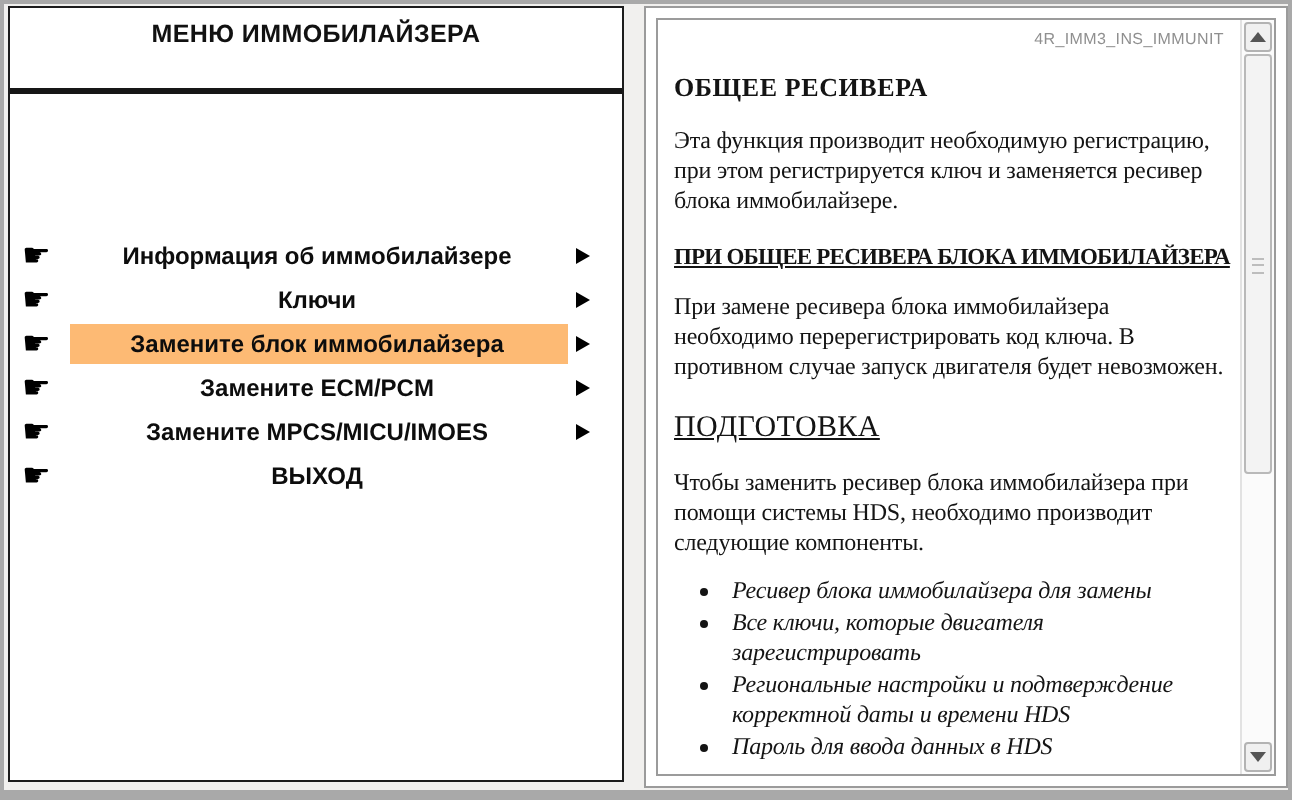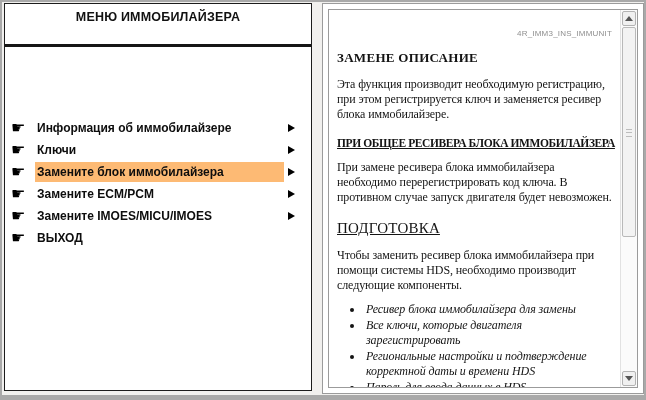--- a/index.html
+++ b/index.html
@@ -24,21 +24,21 @@
   .menu-row{
     display:flex;align-items:center;height:22px;padding:0 6px 0 6px;
     cursor:default;
   }
   .hand-icon{
     font-family:"DejaVu Sans",sans-serif;font-size:16px;line-height:16px;
     color:#000;width:24px;flex:0 0 24px;
   }
   .menu-label{
     font-weight:bold;font-size:12px;color:#0d0d0d;flex:1 1 auto;
-    padding:3px 4px 3px 2px;white-space:nowrap;overflow:hidden;
+    padding:3px 4px 3px 2px;white-space:nowrap;overflow:hidden;text-align:center;
   }
   .menu-row.selected .menu-label{background:#fdba74;}
   .menu-arrow{
     flex:0 0 10px;width:0;height:0;margin-left:4px;
     border-left:7px solid #000;border-top:4px solid transparent;
     border-bottom:4px solid transparent;
   }
   .menu-arrow.hidden{visibility:hidden;}
   
   .right-outer{
@@ -47,21 +47,21 @@
     padding:5px;
   }
   .right-inner{
     position:relative;width:100%;height:100%;box-sizing:border-box;
     border:1px solid #9b9b9b;background:#fff;overflow:hidden;
   }
   .doc-content{
     position:absolute;left:0;top:0;right:17px;bottom:0;overflow:hidden;
     padding:2px 4px 0 8px;
     font-family:"Liberation Serif","DejaVu Serif",serif;
-    font-size:12px;color:#141414;letter-spacing:-0.1px;margin-top:14px;
+    font-size:12px;color:#141414;letter-spacing:-0.1px;
   }
   .doc-code{
     text-align:right;font-family:"Liberation Sans","DejaVu Sans",sans-serif;
     font-size:8px;color:#8f8f8f;margin:3px 4px 0 0;letter-spacing:0.2px;
   }
   .h-main{font-weight:bold;font-size:13px;margin:12px 0 0 0;letter-spacing:0.3px;}
   .h-sub-bold{
     font-weight:bold;font-size:11.5px;margin:15px 0 0 0;
     text-decoration:underline;white-space:nowrap;letter-spacing:-0.4px;
   }
@@ -126,40 +126,40 @@
       </div>
 
       <div class="menu-row">
         <span class="hand-icon">☛</span>
         <span class="menu-label">Замените ECM/PCM</span>
         <span class="menu-arrow"></span>
       </div>
 
       <div class="menu-row">
         <span class="hand-icon">☛</span>
-        <span class="menu-label">Замените IMOES/MICU/IMOES</span>
+        <span class="menu-label">Замените MPCS/MICU/IMOES</span>
         <span class="menu-arrow"></span>
       </div>
 
       <div class="menu-row">
         <span class="hand-icon">☛</span>
         <span class="menu-label">ВЫХОД</span>
         <span class="menu-arrow hidden"></span>
       </div>
 
     </div>
   </div>
 
   <div class="right-outer">
     <div class="right-inner">
 
       <div class="doc-content">
         <div class="doc-code">4R_IMM3_INS_IMMUNIT</div>
 
-        <div class="h-main">ЗАМЕНЕ ОПИСАНИЕ</div>
+        <div class="h-main">ОБЩЕЕ РЕСИВЕРА</div>
         <div class="para">Эта функция производит необходимую регистрацию, при этом регистрируется ключ и заменяется ресивер блока иммобилайзере.</div>
 
         <div class="h-sub-bold">ПРИ ОБЩЕЕ РЕСИВЕРА БЛОКА ИММОБИЛАЙЗЕРА</div>
         <div class="para">При замене ресивера блока иммобилайзера необходимо перерегистрировать код ключа. В противном случае запуск двигателя будет невозможен.</div>
 
         <div class="h-sub">ПОДГОТОВКА</div>
         <div class="para">Чтобы заменить ресивер блока иммобилайзера при помощи системы HDS, необходимо производит следующие компоненты.</div>
 
         <ul class="doc-bullets">
           <li>Ресивер блока иммобилайзера для замены</li>

